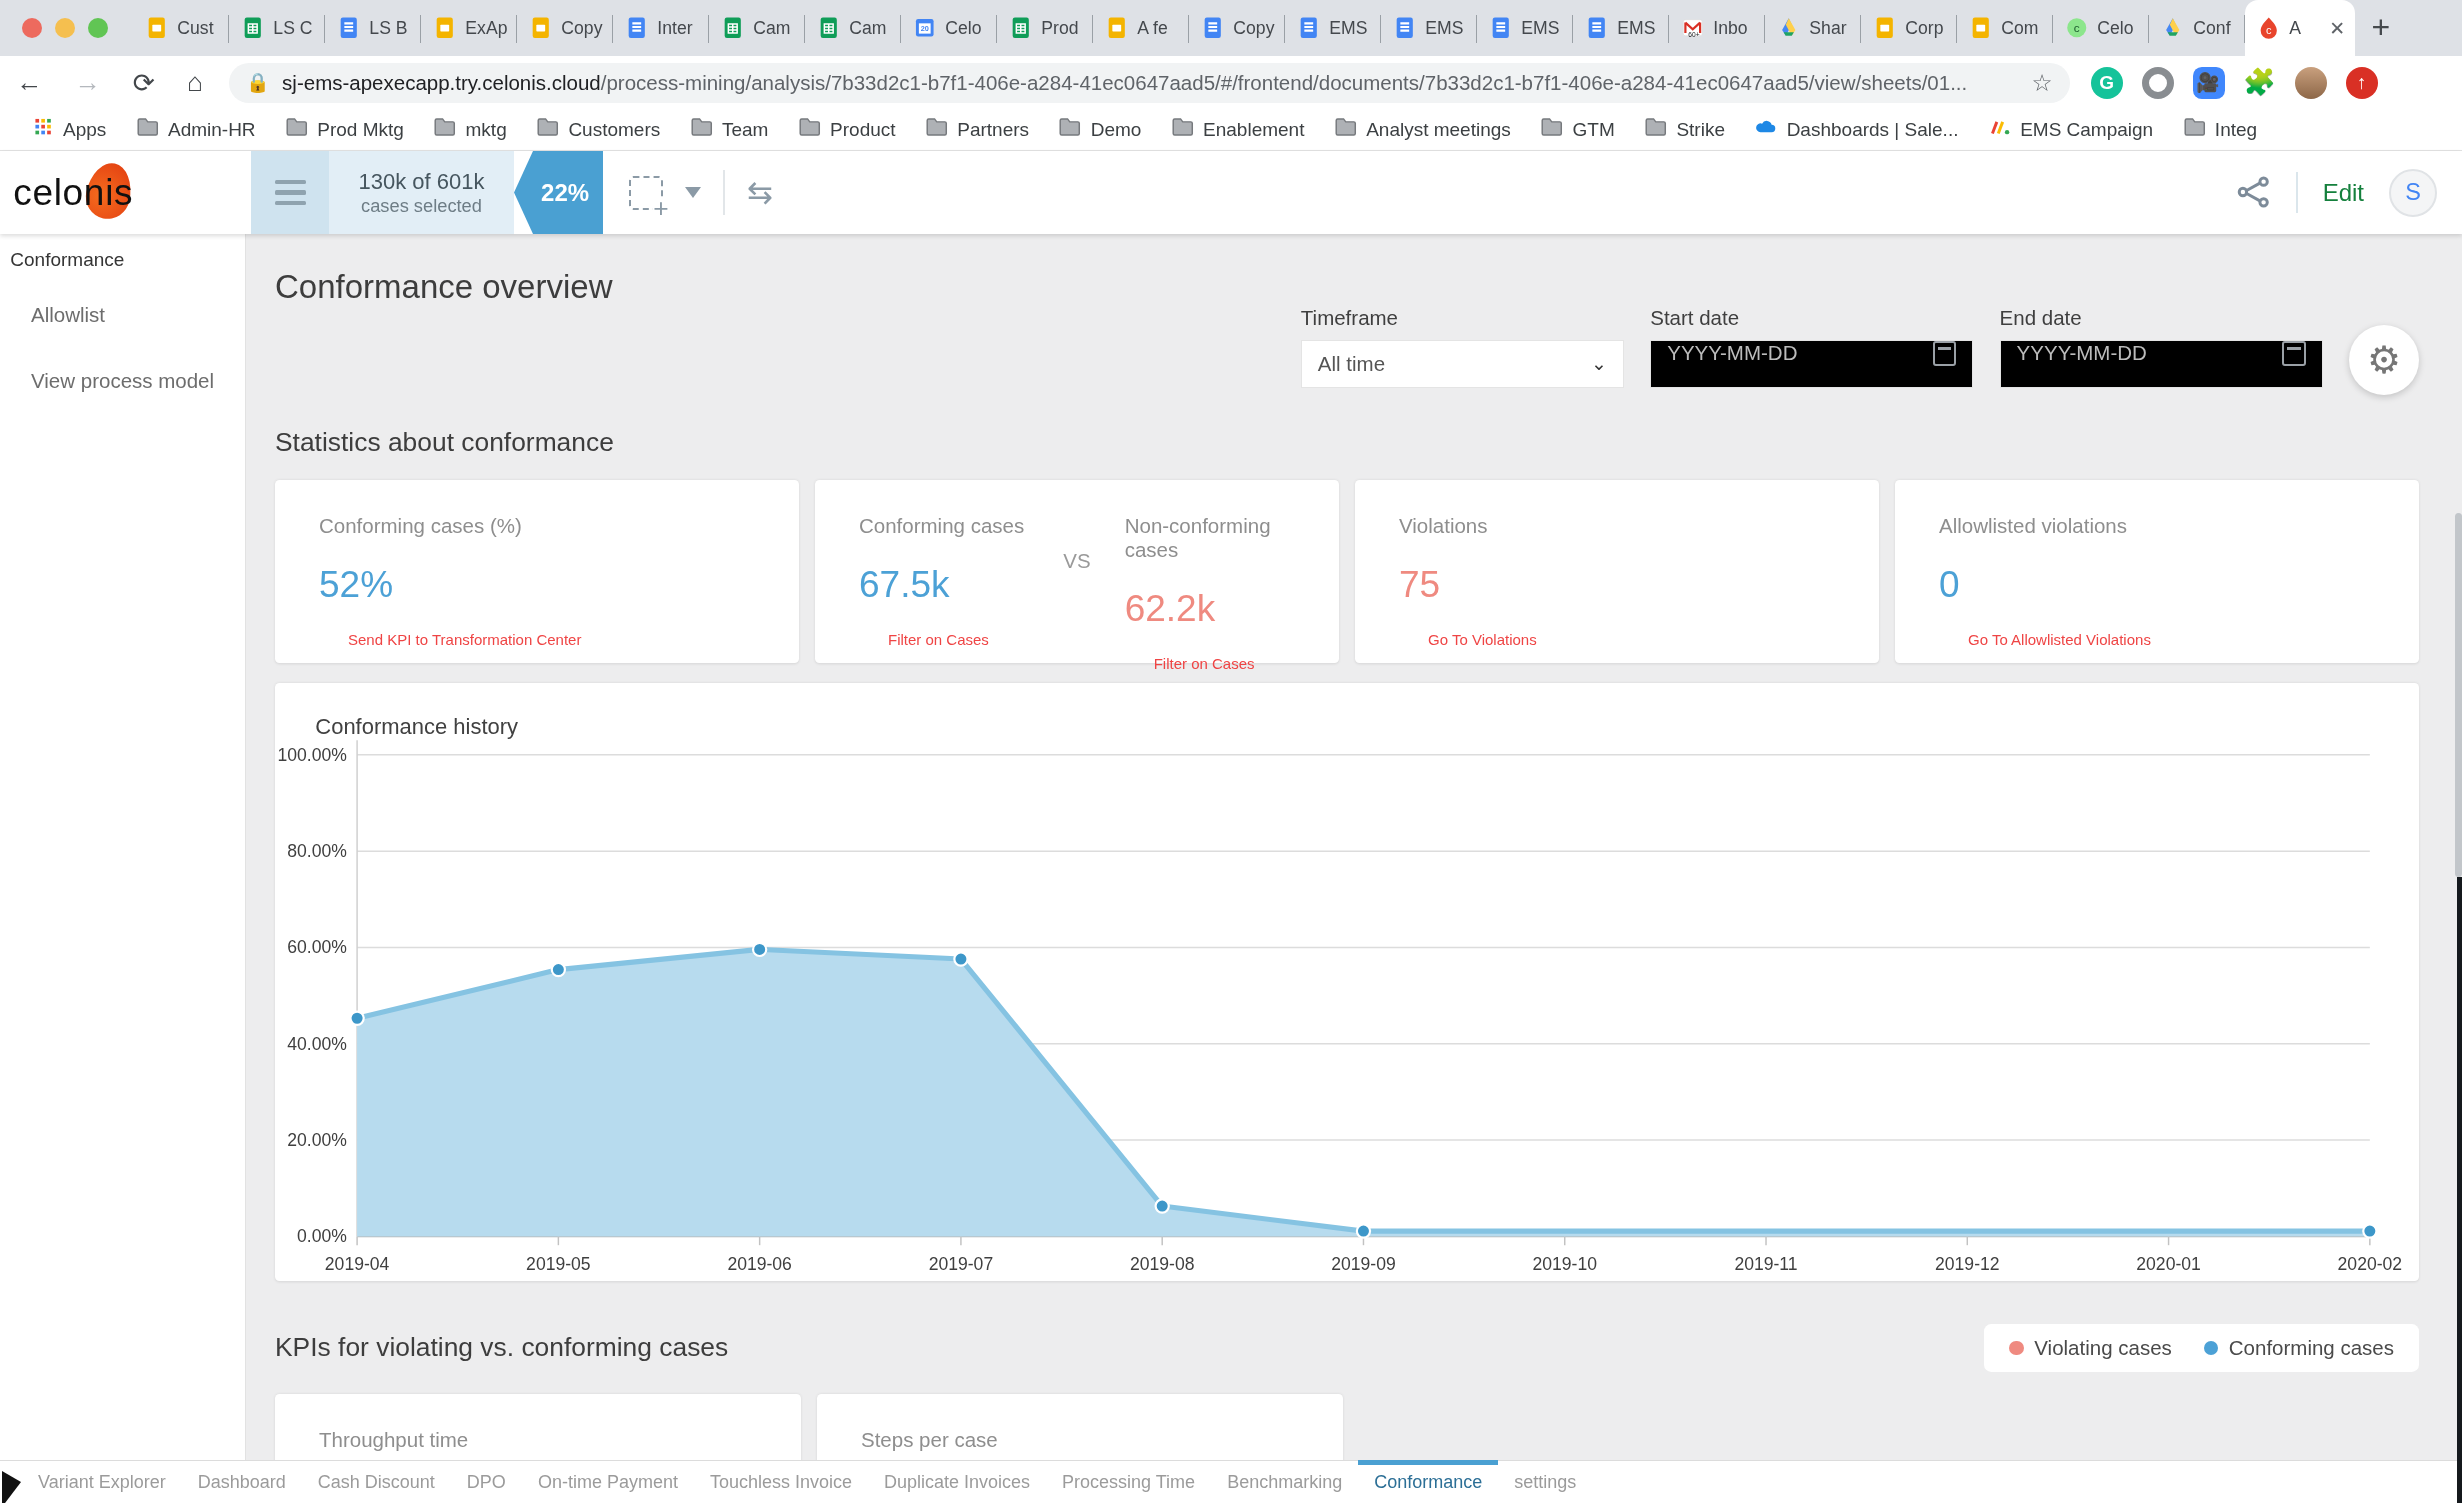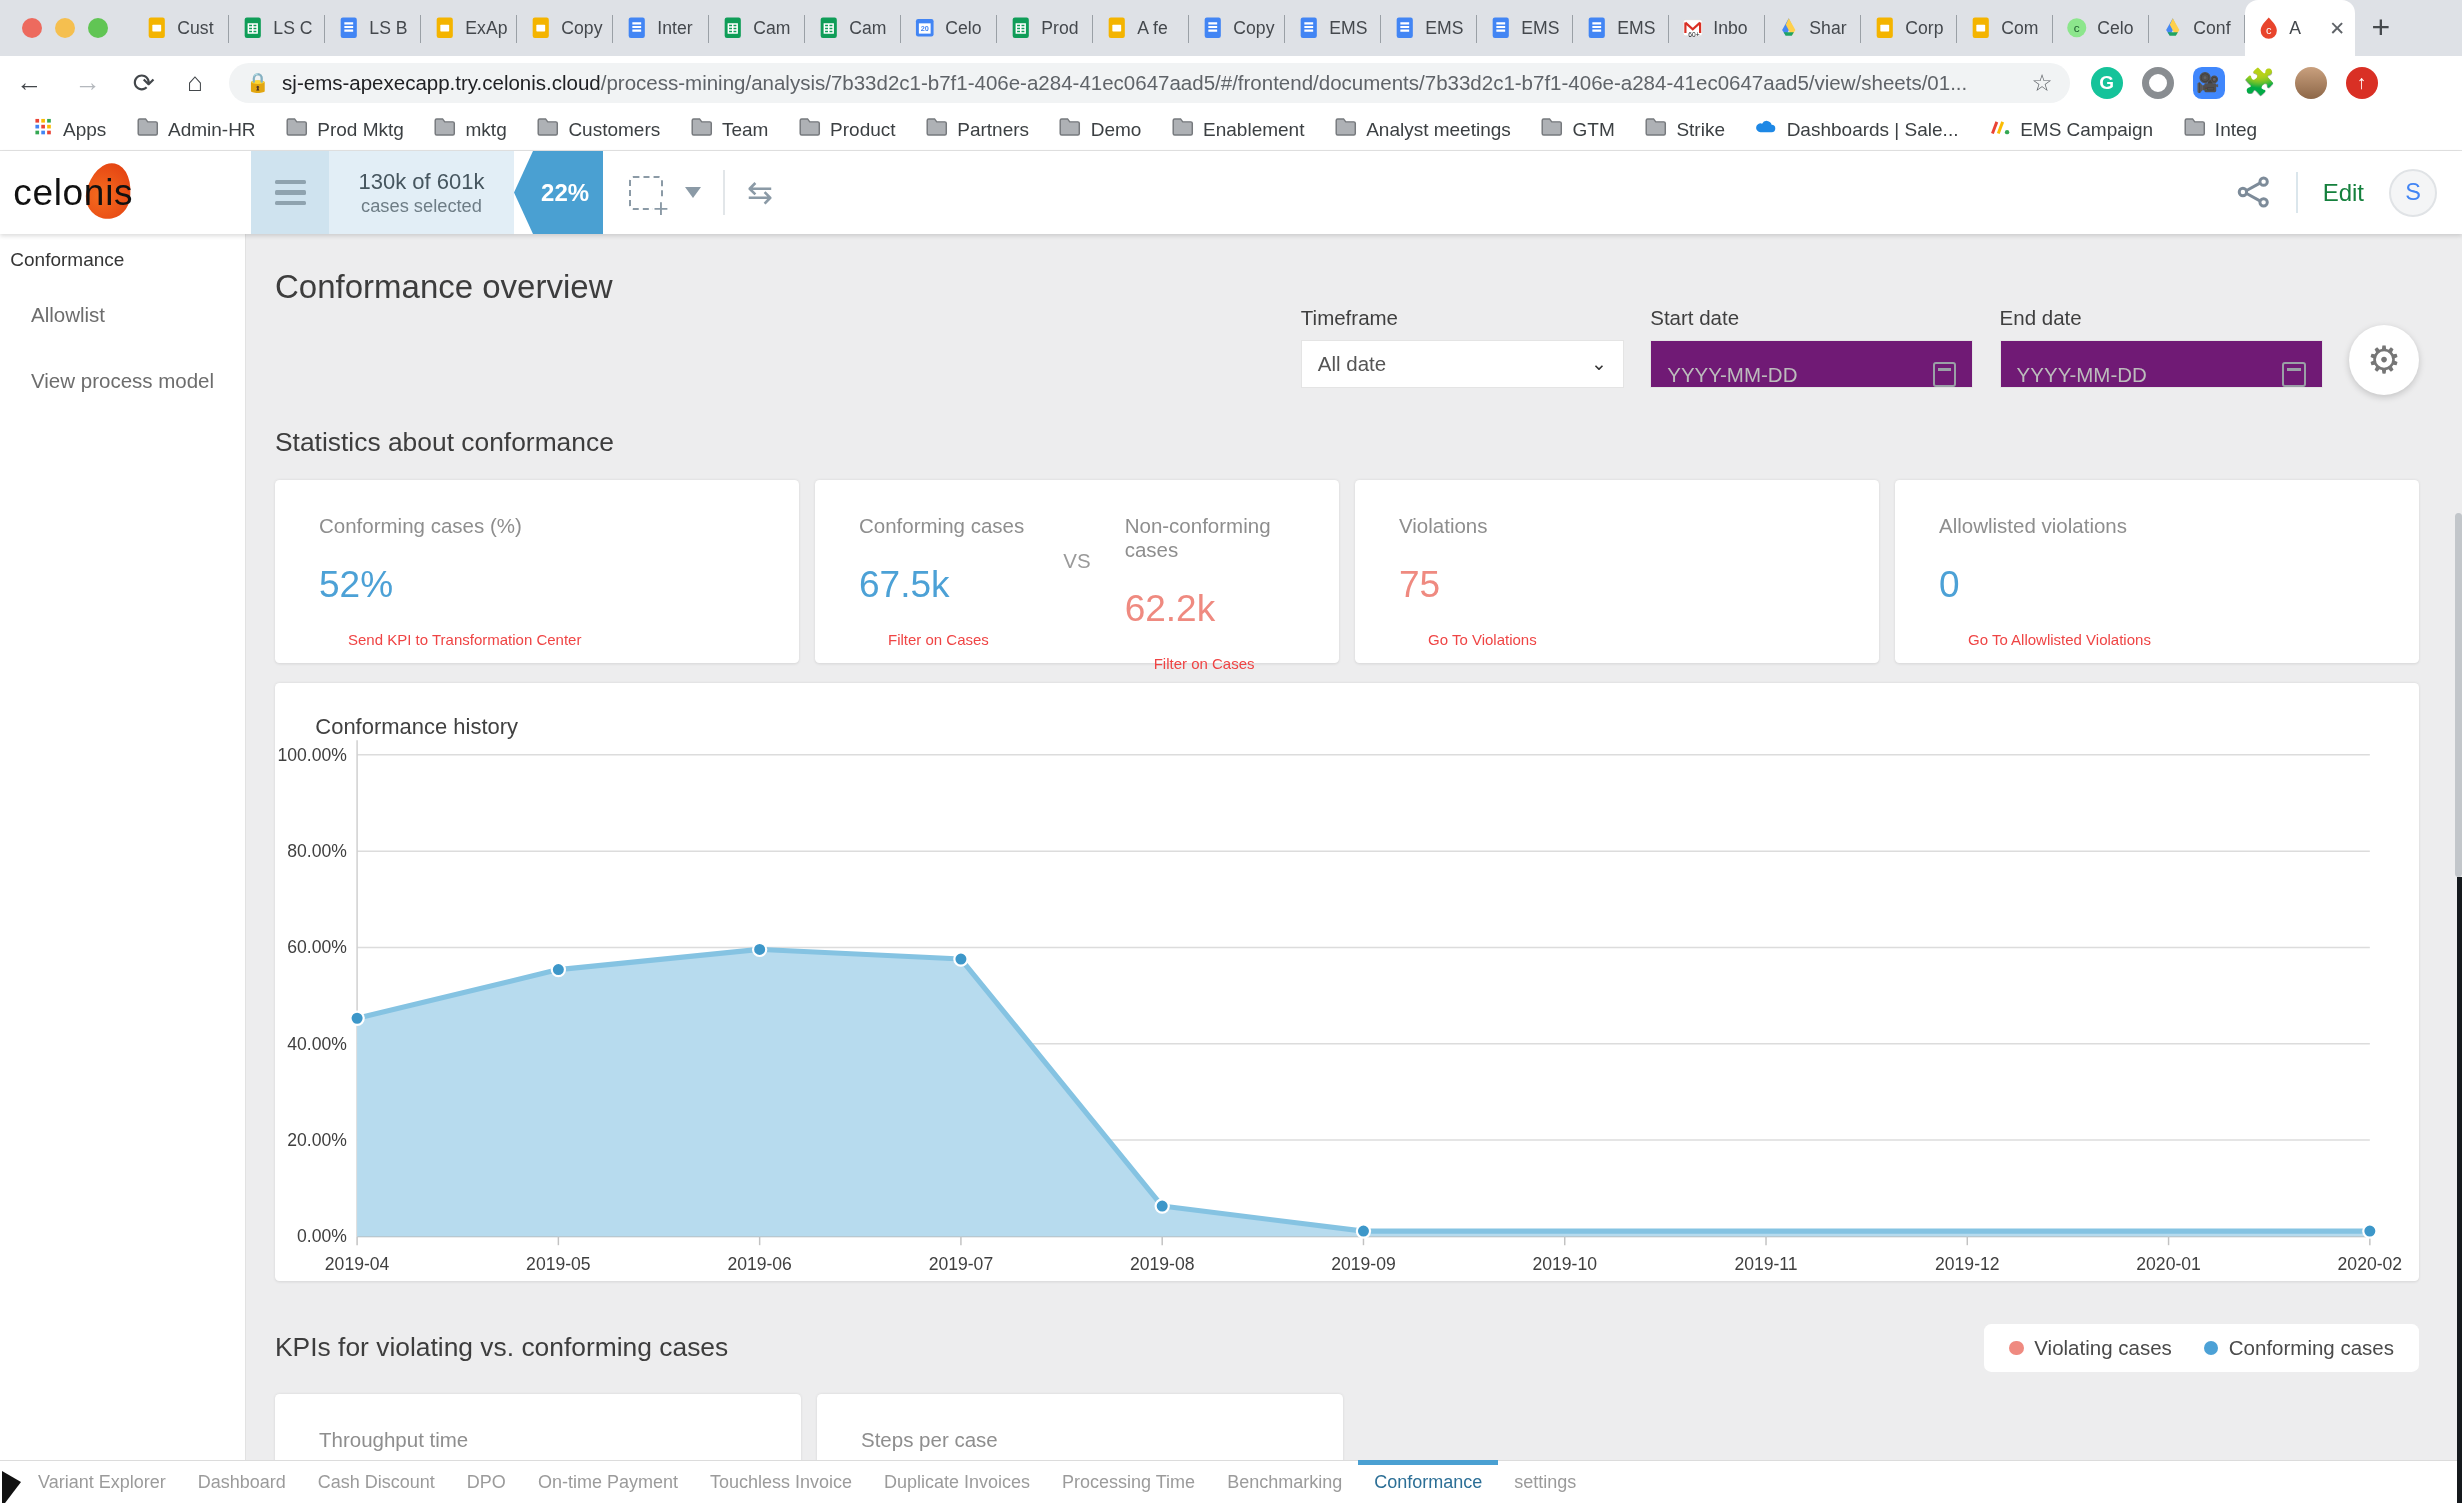--- a/index.html
+++ b/index.html
@@ -100,22 +100,22 @@
     padding:20.5px 43px 0 29px; }
 
   .headrow { display:flex; align-items:flex-start;flex-direction:column; }
   h1.pagetitle { font-size:33px; font-weight:normal; color:#3d3d3d; margin-top:13.2px; }
   .filters { margin-left:auto; display:flex; gap:26.4px; align-items:flex-start; }
   .fgroup { display:flex; flex-direction:column; gap:10.3px; }
   .flabel { font-size:20.5px; color:#3f3f3f; }
   .fselect { width:323px; height:48px; background:#fff; border:1.5px solid #e4e4e4;
     font-size:20.5px; color:#555; display:flex; align-items:center; padding:0 16px; }
   .fselect .chev { margin-left:auto; font-size:19px; color:#333; }
-  .finput { width:323px; height:48px; background:#701a75; border:1.5px solid #e4e4e4;
-    display:flex; align-items:flex-end; padding:0 16px; }
+  .finput { width:323px; height:48px; background:#000000; border:1.5px solid #e4e4e4;
+    display:flex; align-items:flex-start; padding:0 16px; }
   .finput .ph { font-size:20.5px; color:#bcbcbc; flex:1; }
   .cal { width:23.5px; height:25px; border:2.2px solid #9aa0a6; border-radius:2.9px; position:relative; }
   .cal::before { content:''; position:absolute; left:2.9px; right:2.9px; top:4.4px; height:2.2px; background:#9aa0a6; }
   .gearbtn { width:70px; height:70px; background:#fff; border-radius:50%; margin-top:19px;
     box-shadow:0 2.2px 7.3px rgba(0,0,0,.18); display:flex; align-items:center;
     justify-content:center; font-size:38px; color:#767676; }
 
   h2.section { font-size:26.4px; font-weight:normal; color:#3d3d3d; margin-top:32px; }
 
   .cards { display:flex; gap:16px; margin-top:22px; }
@@ -543,21 +543,21 @@
     </div>
 </div>
 
 <div class="main">
   <div class="headrow">
     <h1 class="pagetitle">Conformance overview</h1>
     <div class="filters">
       <div class="fgroup">
         <div class="flabel">Timeframe</div>
         <div class="fselect">
-          <span>All date</span>
+          <span>All time</span>
           <span class="chev">⌄</span>
         </div>
       </div>
       <div class="fgroup">
         <div class="flabel">Start date</div>
         <div class="finput">
           <span class="ph">YYYY-MM-DD</span>
           <span class="cal"></span>
         </div>
       </div>

